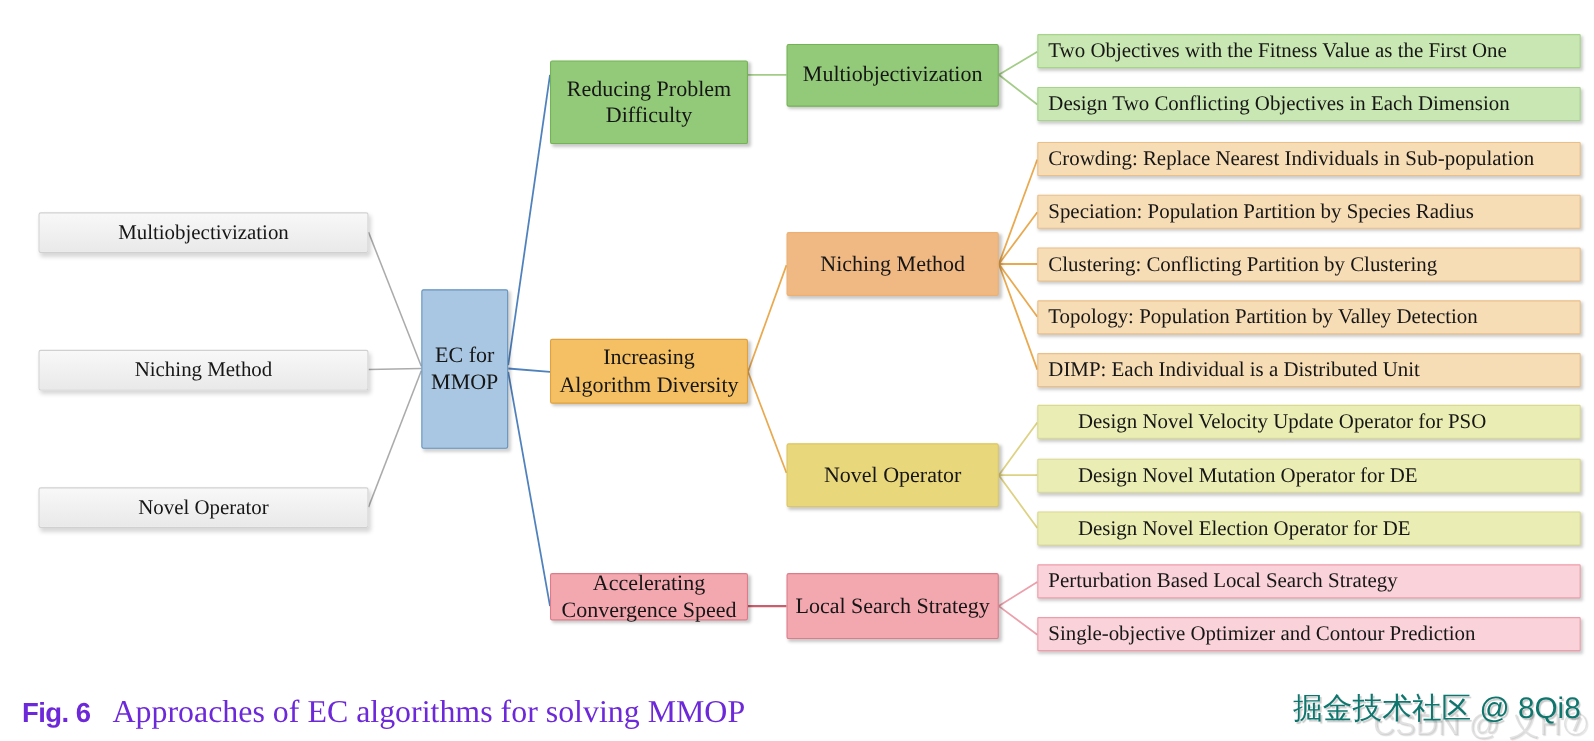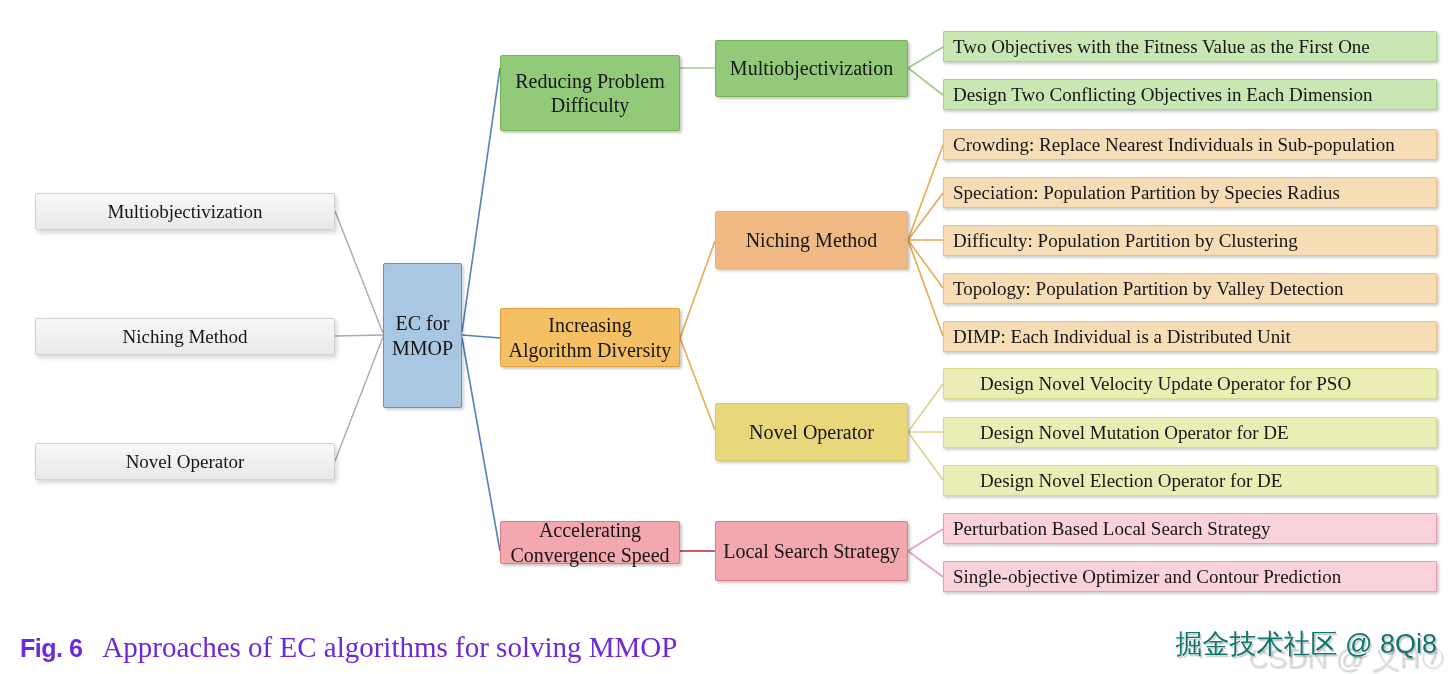--- a/index.html
+++ b/index.html
@@ -114,21 +114,21 @@
   <div class="box lv1 green centered" style="top:55px;height:76px">Reducing Problem Difficulty</div>
   <div class="box lv2 green centered" style="top:40px;height:57px">Multiobjectivization</div>
   <div class="box leaf green-leaf" style="top:31px">Two Objectives with the Fitness Value as the First One</div>
   <div class="box leaf green-leaf" style="top:79px">Design Two Conflicting Objectives in Each Dimension</div>
 
   <div class="box lv1 orange centered" style="top:308px;height:59px">Increasing Algorithm Diversity</div>
 
   <div class="box lv2 peach centered" style="top:211px;height:58px">Niching Method</div>
   <div class="box leaf peach-leaf" style="top:129px">Crowding: Replace Nearest Individuals in Sub-population</div>
   <div class="box leaf peach-leaf" style="top:177px">Speciation: Population Partition by Species Radius</div>
-  <div class="box leaf peach-leaf" style="top:225px">Difficulty: Population Partition by Clustering</div>
+  <div class="box leaf peach-leaf" style="top:225px">Clustering: Conflicting Partition by Clustering</div>
   <div class="box leaf peach-leaf" style="top:273px">Topology: Population Partition by Valley Detection</div>
   <div class="box leaf peach-leaf" style="top:321px">DIMP: Each Individual is a Distributed Unit</div>
 
   <div class="box lv2 yellow centered" style="top:403px;height:58px">Novel Operator</div>
   <div class="box leaf yellow-leaf" style="top:368px">Design Novel Velocity Update Operator for PSO</div>
   <div class="box leaf yellow-leaf" style="top:417px">Design Novel Mutation Operator for DE</div>
   <div class="box leaf yellow-leaf" style="top:465px">Design Novel Election Operator for DE</div>
 
   <div class="box lv1 pink centered" style="top:521px;height:43px">Accelerating Convergence Speed</div>
   <div class="box lv2 pink centered" style="top:521px;height:60px">Local Search Strategy</div>

